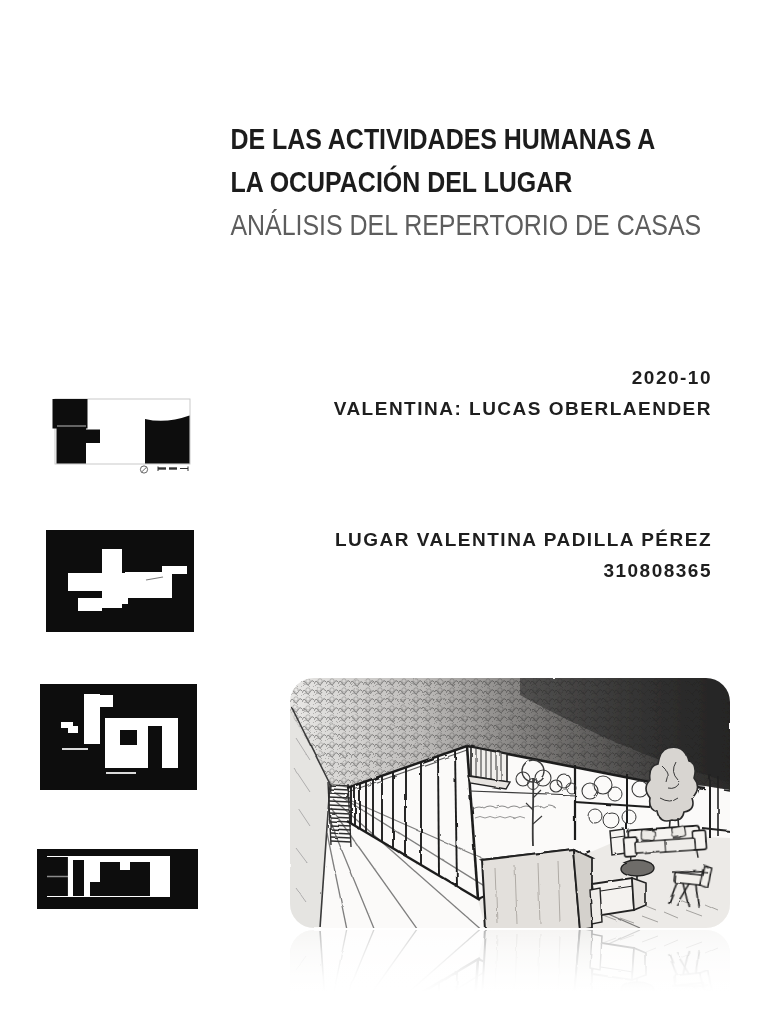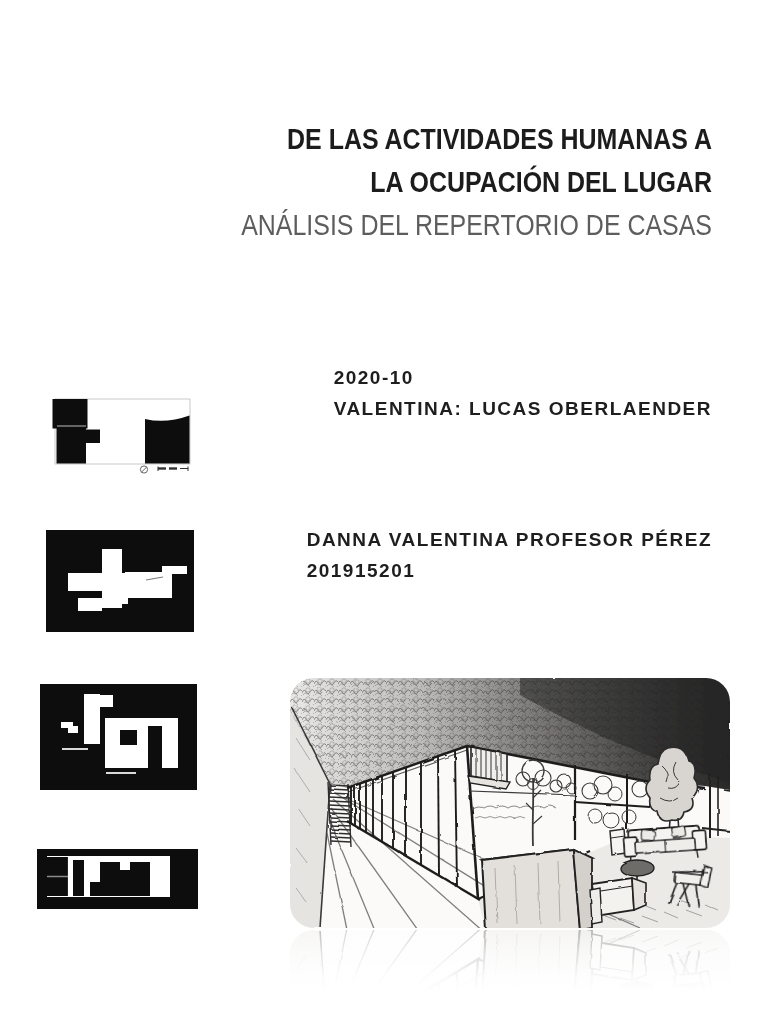--- a/index.html
+++ b/index.html
@@ -2,34 +2,34 @@
 <html><head>
 <meta charset="utf-8">
 <style>
   html,body{margin:0;padding:0;}
   body{
     width:768px;height:1024px;position:relative;background:#ffffff;
     font-family:"Liberation Sans", sans-serif;overflow:hidden;
   }
   
   .title-block{
-    position:absolute;top:118px;right:56px;width:560px;text-align:right;
+    position:absolute;top:118px;right:56px;width:560px;
   }
   .title-line{
     font-size:29px;font-weight:700;color:#1c1c1c;line-height:43px;
     letter-spacing:0px;transform:scaleX(.86);transform-origin:100% 50%;
     white-space:nowrap;
   }
   .subtitle-line{
     font-size:29px;font-weight:500;color:#5d5d5d;line-height:42px;
     transform:scaleX(.86);transform-origin:100% 50%;white-space:nowrap;
   }
   
   .info-block{
-    position:absolute;right:56px;color:#1e1e1e;
+    position:absolute;right:56px;text-align:right;color:#1e1e1e;
     font-weight:700;font-size:19px;line-height:31px;letter-spacing:1.5px;
     white-space:nowrap;
   }
   .info-term{top:362px;}
   .info-student{top:524px;}
   
   .fig{position:absolute;}
   .fig svg{display:block;}
   
   .drawing-wrap{
@@ -62,22 +62,22 @@
   <div class="title-line">LA OCUPACIÓN DEL LUGAR</div>
   <div class="subtitle-line">ANÁLISIS DEL REPERTORIO DE CASAS</div>
 </div>
 
 <div class="info-block info-term">
   <div>2020-10</div>
   <div>VALENTINA: LUCAS OBERLAENDER</div>
 </div>
 
 <div class="info-block info-student">
-  <div>DANNA VALENTINA PROFESOR PÉREZ</div>
-  <div>201915201</div>
+  <div>LUGAR VALENTINA PADILLA PÉREZ</div>
+  <div>310808365</div>
 </div>
 
 <div class="fig" style="left:52px;top:396px;">
   <svg width="140" height="84" viewBox="0 0 140 84">
     <rect x="3" y="3" width="135" height="65" fill="#ffffff" stroke="#c9c9c9" stroke-width="1"></rect>
     <rect x="0.5" y="3" width="35" height="29.5" fill="#0d0d0d"></rect>
     <rect x="4.5" y="30.5" width="29.5" height="37" fill="#0d0d0d"></rect>
     <rect x="34" y="33.5" width="14" height="13.5" fill="#0d0d0d"></rect>
     <line x1="5" y1="30" x2="34" y2="30" stroke="#8b8b8b" stroke-width="1.4"></line>
     <path d="M93,23 Q114,28 137.5,19.5 L137.5,67.5 L93,67.5 Z" fill="#0d0d0d"></path>

